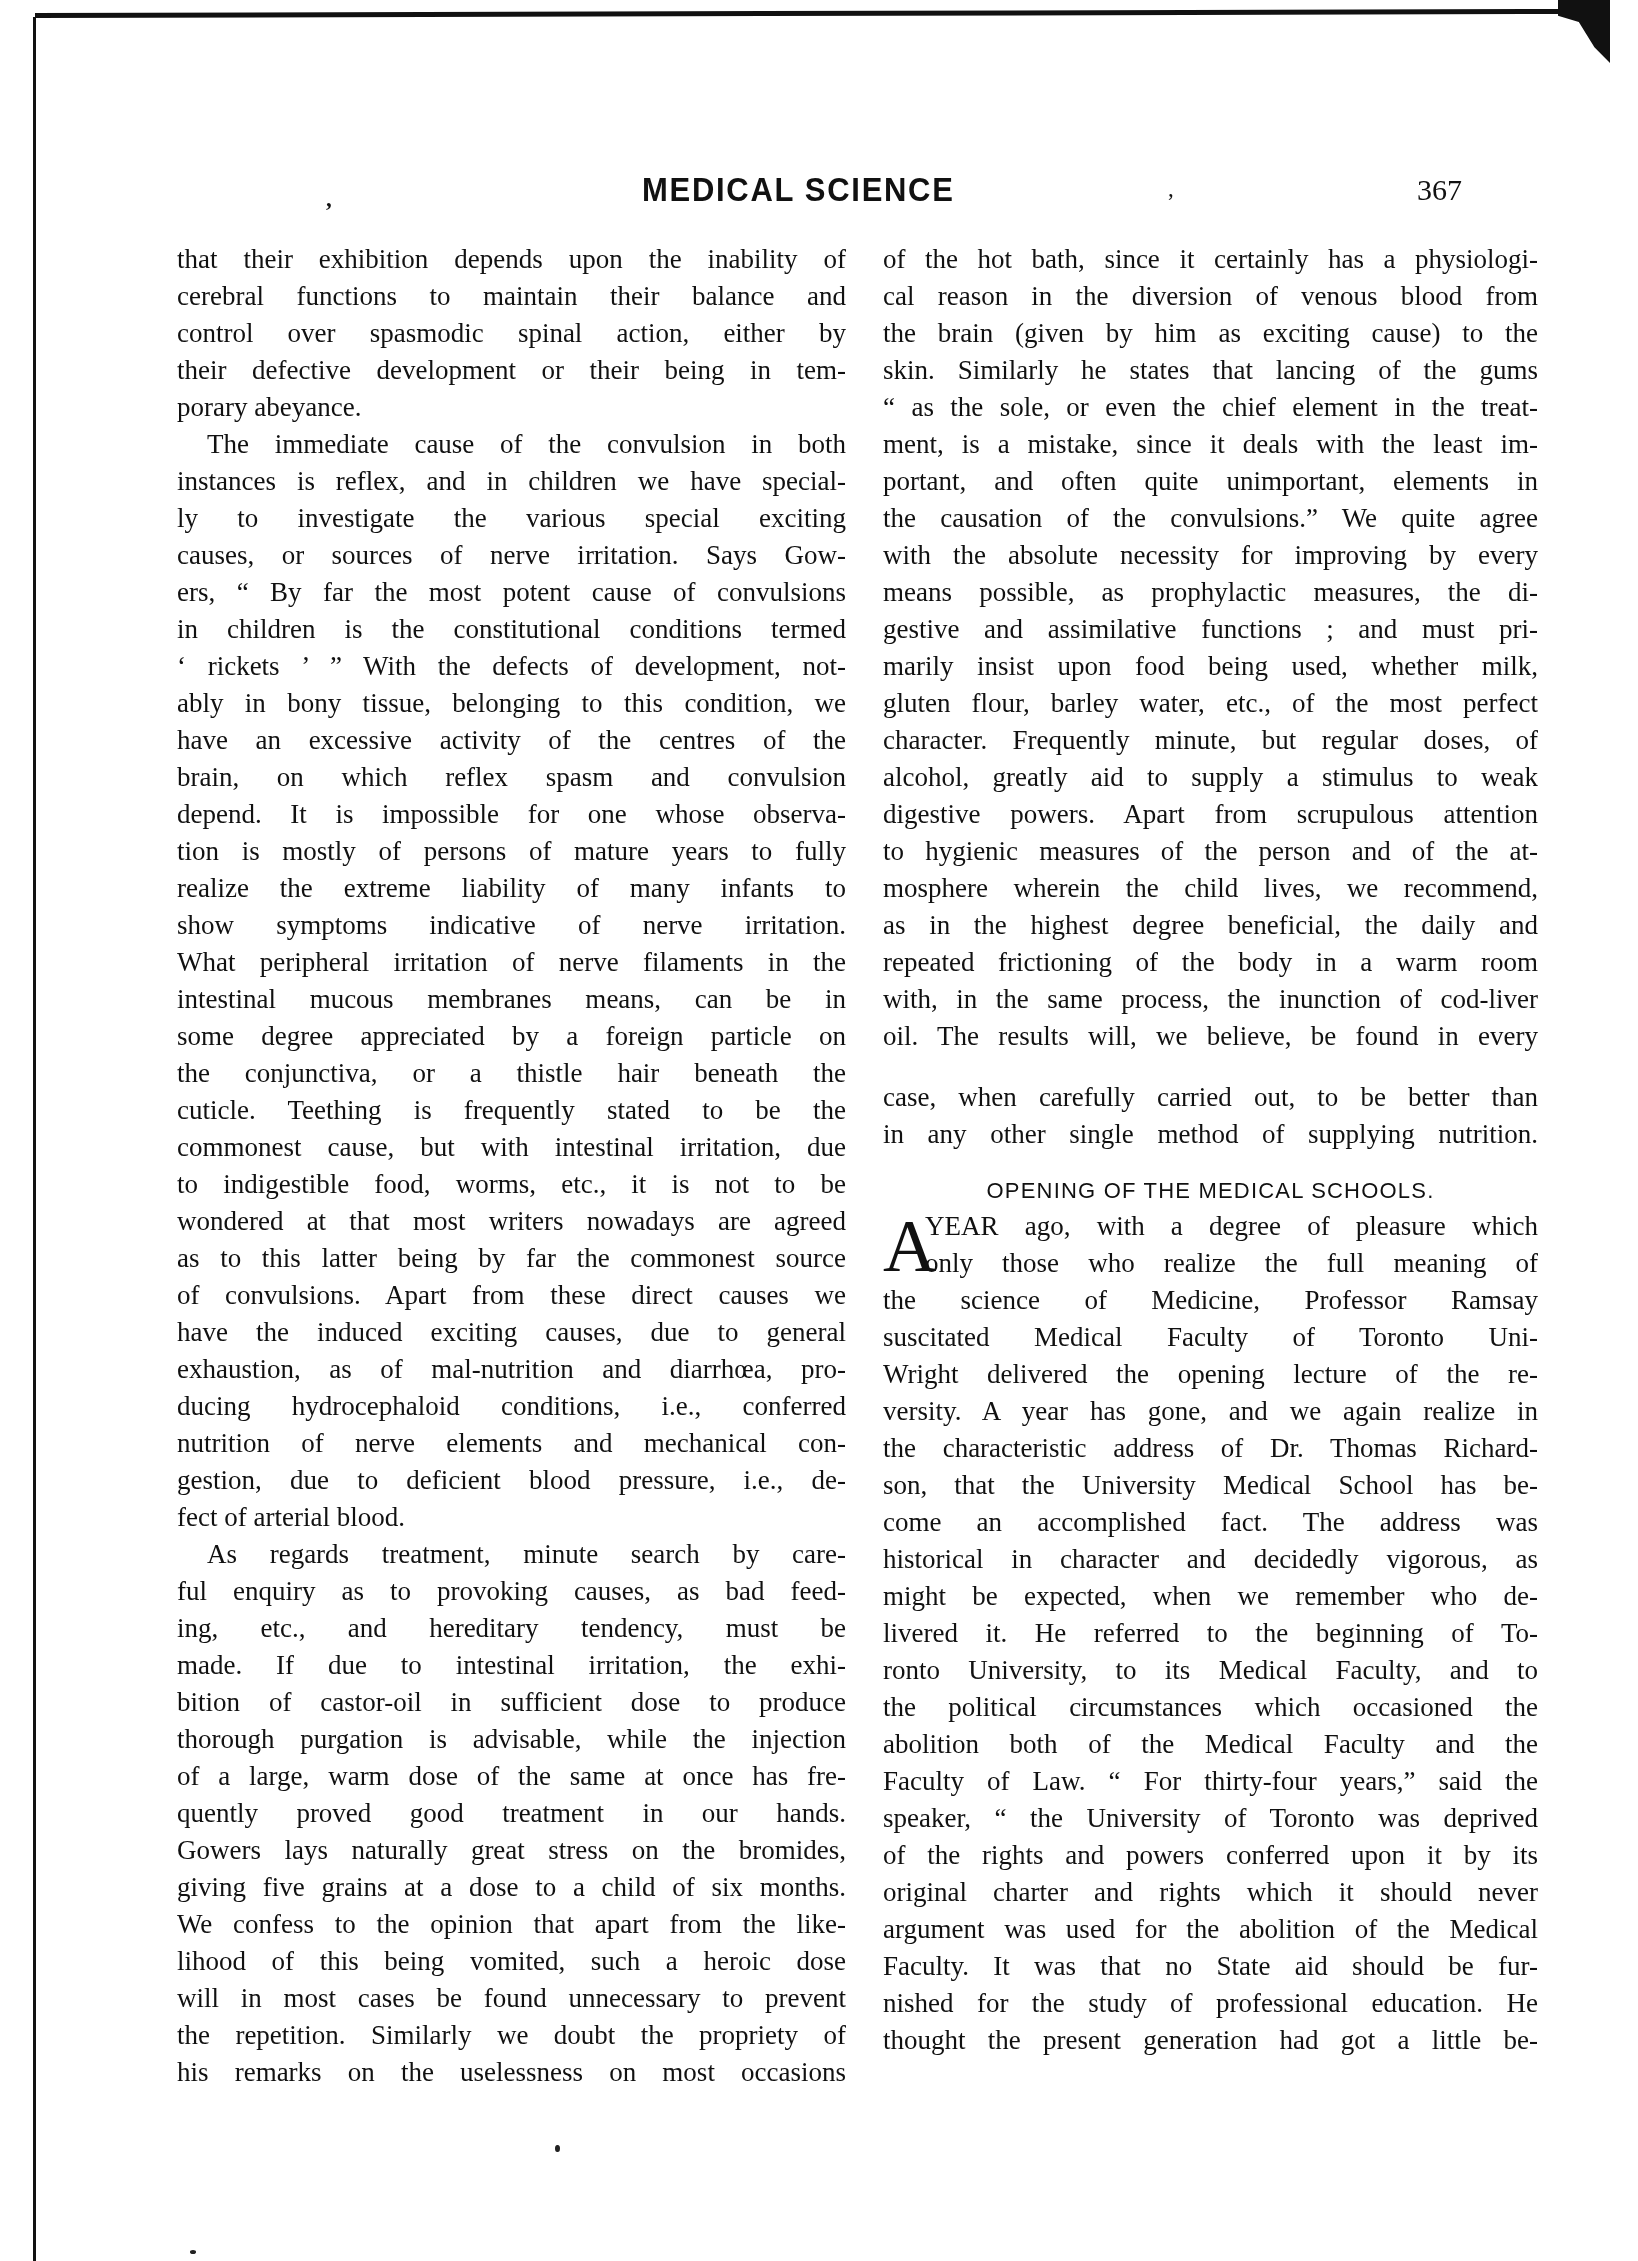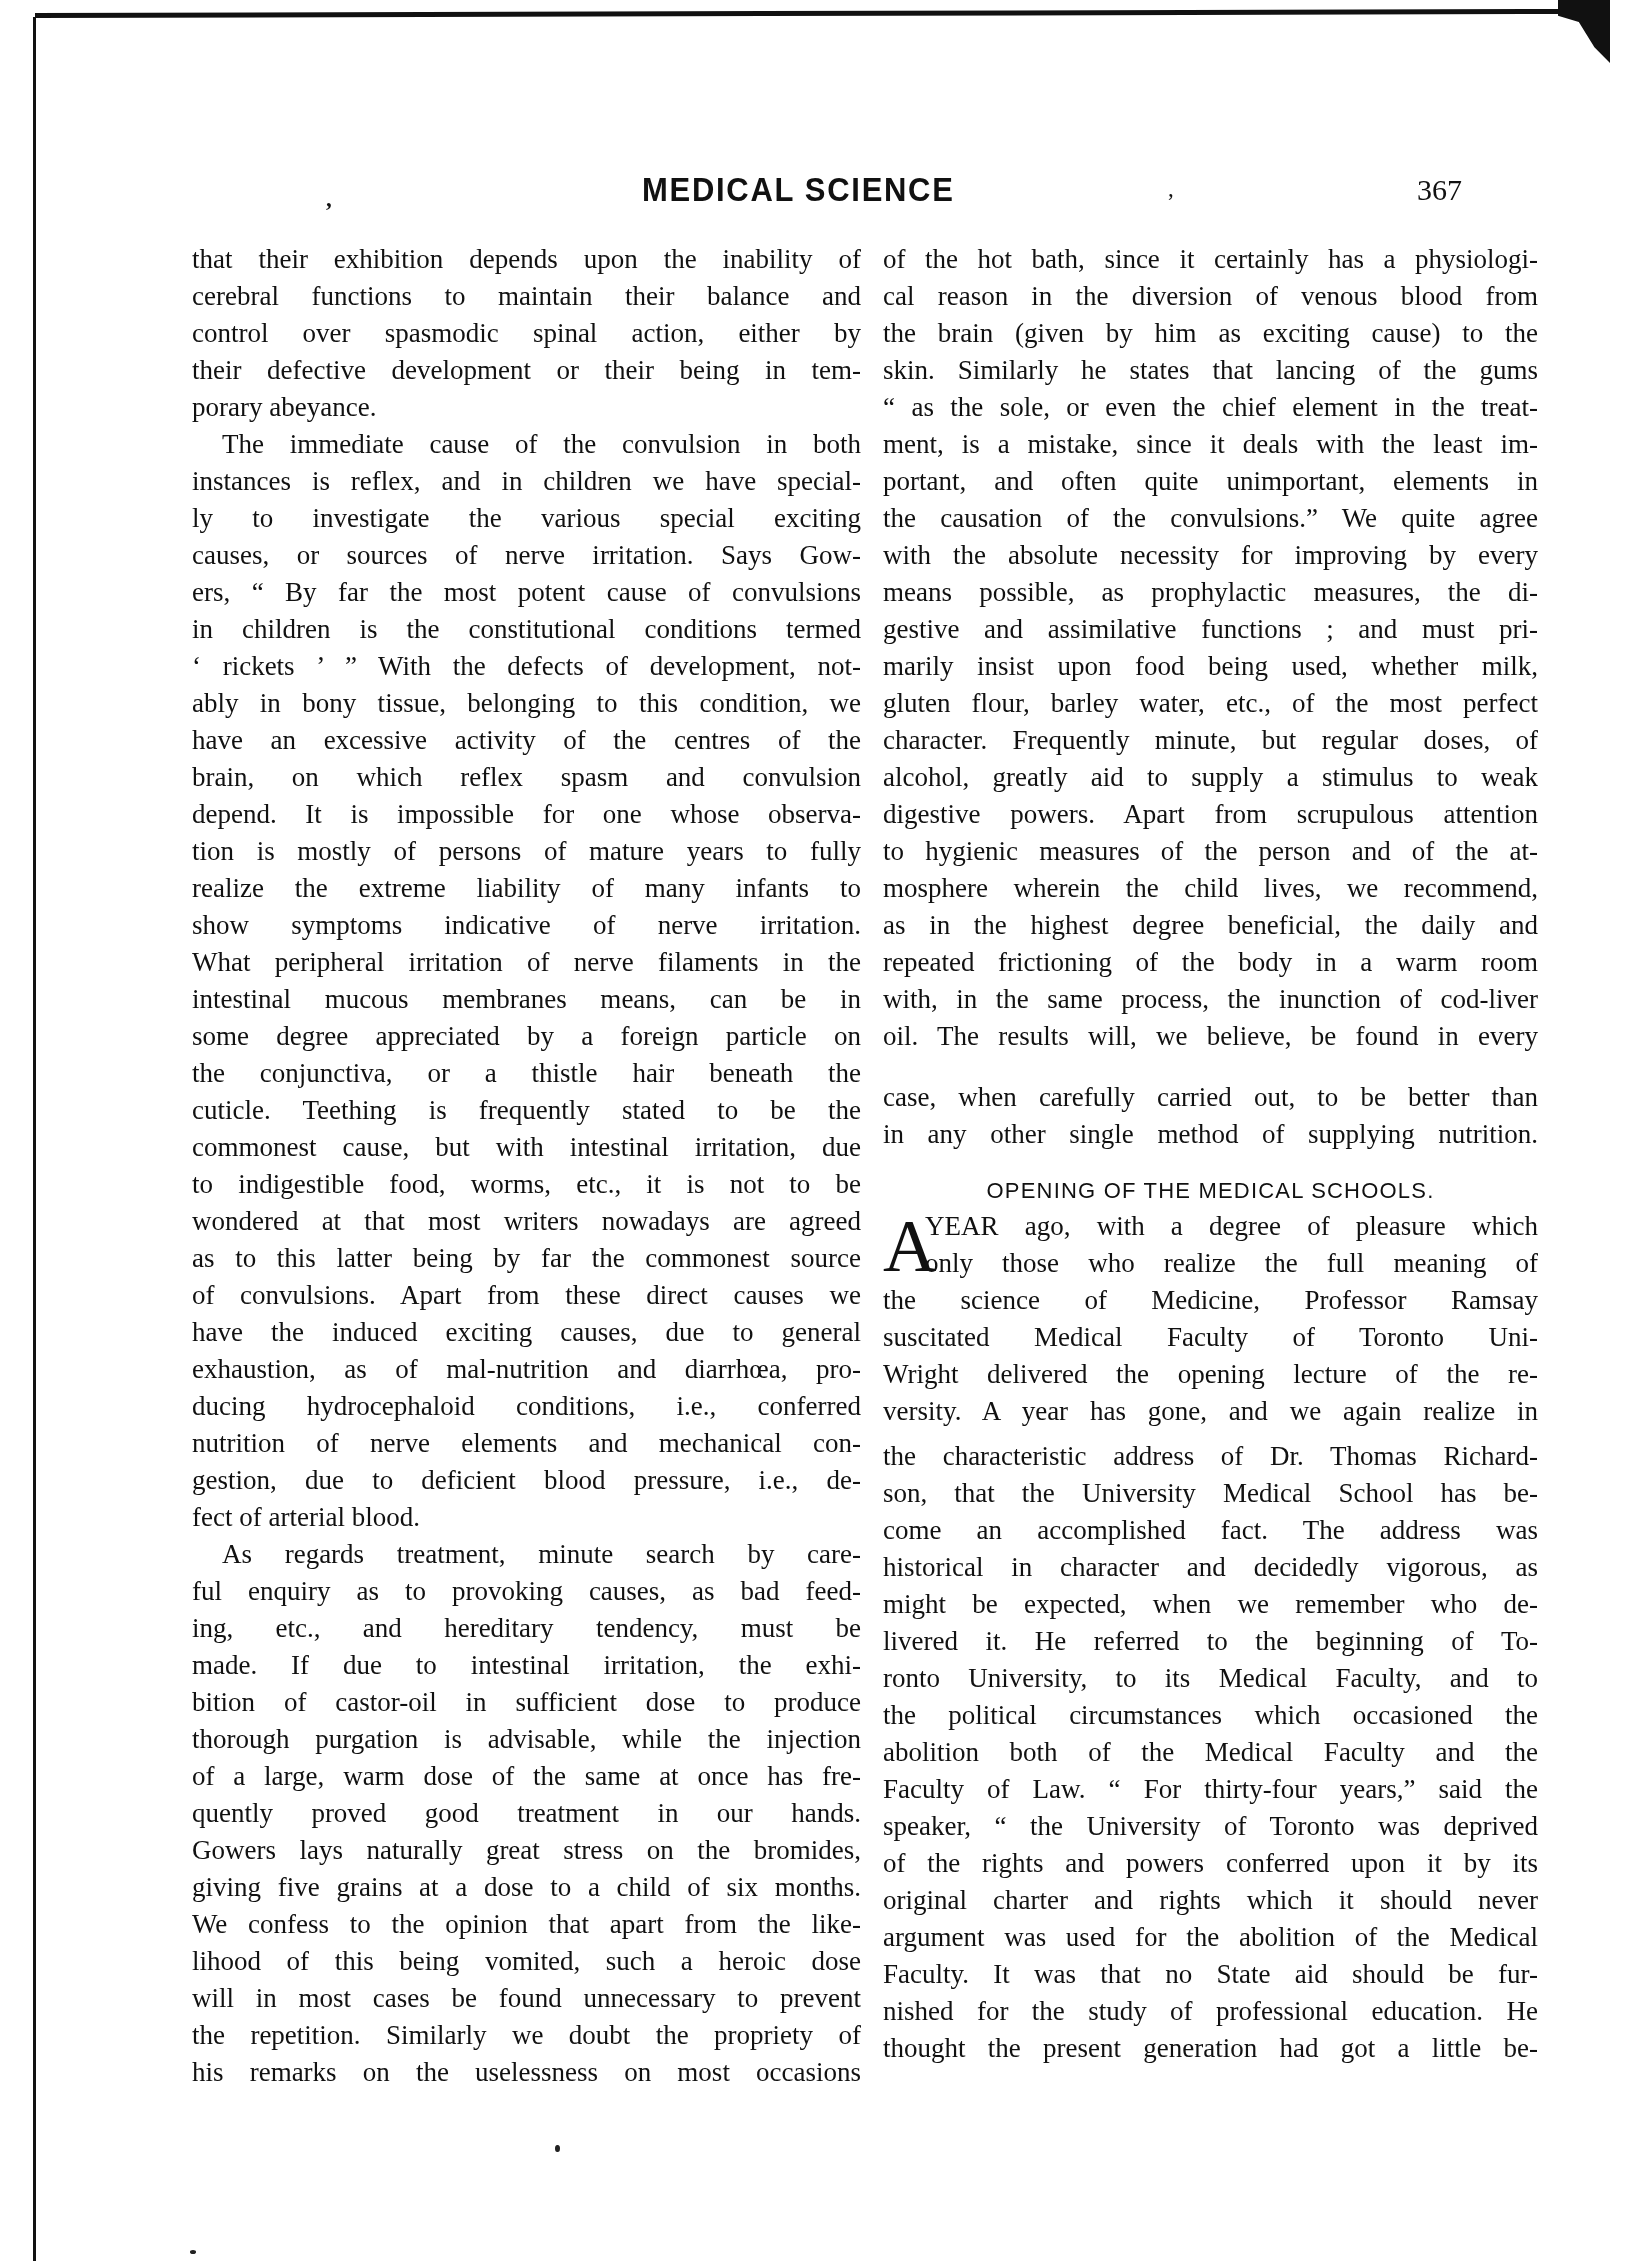--- a/index.html
+++ b/index.html
@@ -6,21 +6,21 @@
   body { width: 1638px; height: 2261px; position: relative; overflow: hidden; font-family: "Liberation Serif", "DejaVu Serif", serif; color: #111; }
   .top-rule { position: absolute; left: 35px; top: 12.7px; width: 1569px; height: 4.6px; background: #111; transform: rotate(-0.15deg); transform-origin: left top; }
   .corner-shadow { position: absolute; right: 28px; top: 0; width: 52px; height: 63px; background: #111; clip-path: polygon(0 0, 100% 0, 100% 100%, 70% 75%, 40% 35%, 0 25%); }
   .fold-line { position: absolute; left: 33px; top: 17.3px; width: 2.9px; height: 2245px; background: #111; }
   .speck { position: absolute; background: #222; border-radius: 50%; }
   .running-head { position: absolute; top: 172px; left: 0; width: 1638px; height: 40px; }
   .running-title { position: absolute; left: 642px; top: 0; font-family: "Liberation Sans", "DejaVu Sans", sans-serif; font-weight: bold; font-size: 31px; letter-spacing: 1.7px; transform: scaleY(1.08); }
   .page-number { position: absolute; left: 1417px; top: 1.2px; font-size: 30px; font-family: "Liberation Serif", serif; }
   .mark { position: absolute; font-size: 23px; font-weight: bold; }
   .column { position: absolute; top: 241px; width: 669px; }
-  .col-left { left: 192px; }
+  .col-left { left: 177px; }
   .col-right { left: 883px; width: 655px; }
   .line { height: 37px; line-height: 37px; font-size: 27px; text-align: justify; text-align-last: justify; white-space: nowrap; overflow: visible; display: block; }
   .line.last { text-align-last: left; }
   .line.indent { padding-left: 30px; }
   .section-heading { height: 55px; line-height: 75px; font-family: "Liberation Sans", "DejaVu Sans", sans-serif; font-size: 22px; letter-spacing: 1.2px; text-align: center; }
   .dropcap-wrap { position: relative; }
   .dropcap { position: absolute; left: 0; top: 3.5px; font-size: 74px; line-height: 69px; font-family: "Liberation Serif", serif; }
   .line.capline { padding-left: 42px; }
 </style>
 </head>
@@ -120,21 +120,21 @@
 
   <div class="dropcap-wrap">
     <span class="dropcap">A</span>
     <div class="line capline" style="white-space: normal; overflow: hidden;">YEAR ago, with a degree of pleasure which</div>
     <div class="line capline" style="white-space: normal; overflow: hidden;">only those who realize the full meaning of</div>
   </div>
   <div class="line" style="white-space: normal; overflow: hidden;">the science of Medicine, Professor Ramsay</div>
   <div class="line" style="white-space: normal; overflow: hidden;">suscitated Medical Faculty of Toronto Uni-</div>
   <div class="line" style="white-space: normal; overflow: hidden;">Wright delivered the opening lecture of the re-</div>
   <div class="line" style="white-space: normal; overflow: hidden;">versity. A year has gone, and we again realize in</div>
-  <div class="line" style="white-space: normal; overflow: hidden; margin-top: 8px;">the characteristic address of Dr. Thomas Richard-</div>
+  <div class="line" style="white-space: normal; overflow: hidden;">the characteristic address of Dr. Thomas Richard-</div>
   <div class="line" style="white-space: normal; overflow: hidden;">son, that the University Medical School has be-</div>
   <div class="line" style="white-space: normal; overflow: hidden;">come an accomplished fact. The address was</div>
   <div class="line" style="white-space: normal; overflow: hidden;">historical in character and decidedly vigorous, as</div>
   <div class="line" style="white-space: normal; overflow: hidden;">might be expected, when we remember who de-</div>
   <div class="line" style="white-space: normal; overflow: hidden;">livered it. He referred to the beginning of To-</div>
   <div class="line" style="white-space: normal; overflow: hidden;">ronto University, to its Medical Faculty, and to</div>
   <div class="line" style="white-space: normal; overflow: hidden;">the political circumstances which occasioned the</div>
   <div class="line" style="white-space: normal; overflow: hidden;">abolition both of the Medical Faculty and the</div>
   <div class="line" style="white-space: normal; overflow: hidden;">Faculty of Law. “ For thirty-four years,” said the</div>
   <div class="line" style="white-space: normal; overflow: hidden;">speaker, “ the University of Toronto was deprived</div>

